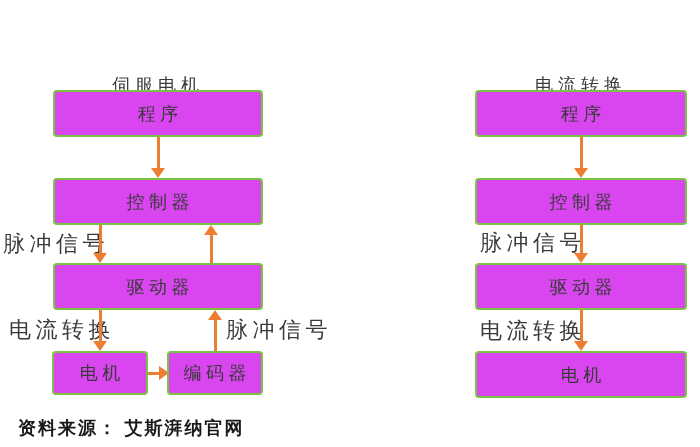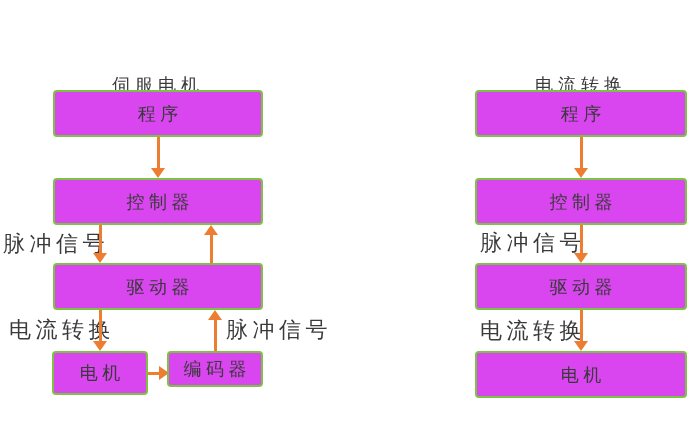--- a/index.html
+++ b/index.html
@@ -135,21 +135,21 @@
 
   <div class="lbl" style="left:226px; top:320px;">脉冲信号</div>
 
   <div class="box" style="left:52px; top:351px; width:96px; height:44px;">电机</div>
 
   <div class="arr h right" style="left:148px; top:366px; width:21px;">
     <div class="stem"></div>
       <div class="head"></div>
   </div>
 
-  <div class="box" style="left:167px; top:351px; width:96px; height:36px;">编码器</div>
+  <div class="box" style="left:167px; top:351px; width:96px; height:44px;">编码器</div>
 
   <div class="col-header" style="left:475px; width:212px;">电流转换</div>
 
   <div class="box" style="left:475px; top:90px; width:212px; height:47px;">程序</div>
 
   <div class="arr v down" style="left:574px; top:137px; height:41px;">
     <div class="stem"></div>
       <div class="head"></div>
   </div>
 
@@ -166,14 +166,15 @@
 
   <div class="lbl" style="left:480px; top:321px;">电流转换</div>
 
   <div class="arr v down" style="left:574px; top:310px; height:41px;">
     <div class="stem"></div>
       <div class="head"></div>
   </div>
 
   <div class="box" style="left:475px; top:351px; width:212px; height:47px;">电机</div>
 
+  <div class="src">资料来源： 艾斯湃纳官网</div>
 
 </div>
 
 </body></html>

